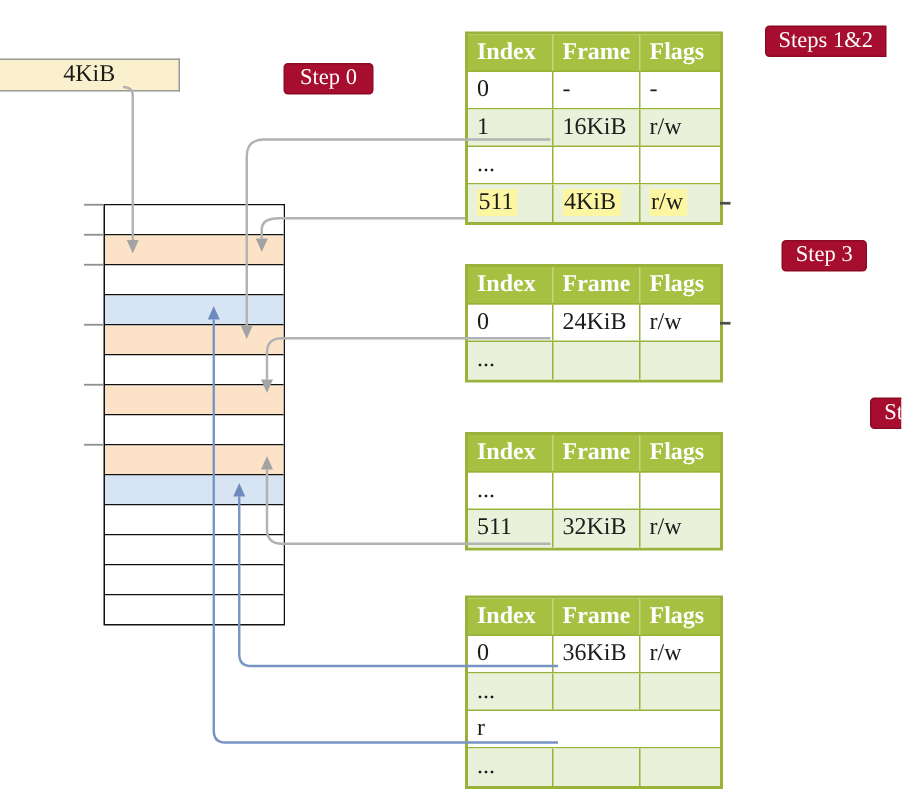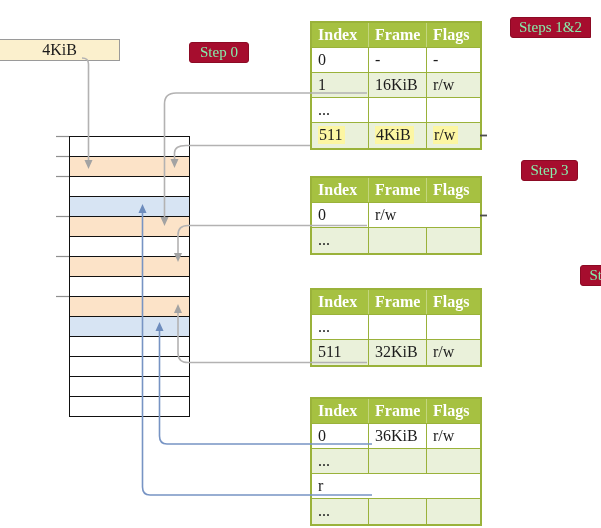--- a/index.html
+++ b/index.html
@@ -8,21 +8,21 @@
     font-family:"Liberation Serif","DejaVu Serif",serif;
   }
   
   .size-box{
     position:absolute;left:0;top:39px;width:120px;height:22px;box-sizing:border-box;
     background:#fbf0cd;border:1px solid #9a9a9a;border-left:none;
     text-align:center;line-height:20px;font-size:16px;color:#1a1a1a;
   }
   
   .badge{
-    position:absolute;background:#a60d2e;color:#86efac;font-size:15px;
+    position:absolute;background:#a60d2e;color:#ffffff;font-size:15px;
     line-height:17px;padding:1px 8px;border-radius:3px;border:1px solid #8c0a24;
     white-space:nowrap;box-sizing:border-box;text-align:center;
   }
   .badge.b0{left:189px;top:42px;min-width:60px;}
   .badge.b12{left:510px;top:17px;border-top-right-radius:0;border-bottom-right-radius:0;}
   .badge.b3{left:521px;top:160px;min-width:57px;}
   .badge.b4{left:536px;top:265px;min-width:57px;margin-left:44px;}
   
   .memcol{
     position:absolute;left:69px;top:136px;width:121px;box-sizing:border-box;
@@ -116,20 +116,21 @@
   </div>
 
   <div class="ptable t2">
     <div class="trow thead">
       <div class="td c1">Index</div>
       <div class="td c2">Frame</div>
       <div class="td c3">Flags</div>
     </div>
     <div class="trow">
       <div class="td c1">0</div>
+      <div class="td c2">24KiB</div>
       <div class="td c3">r/w</div>
     </div>
     <div class="trow shade">
       <div class="td c1">...</div>
       <div class="td c2"></div>
       <div class="td c3"></div>
     </div>
   </div>
 
   <div class="ptable t3">

